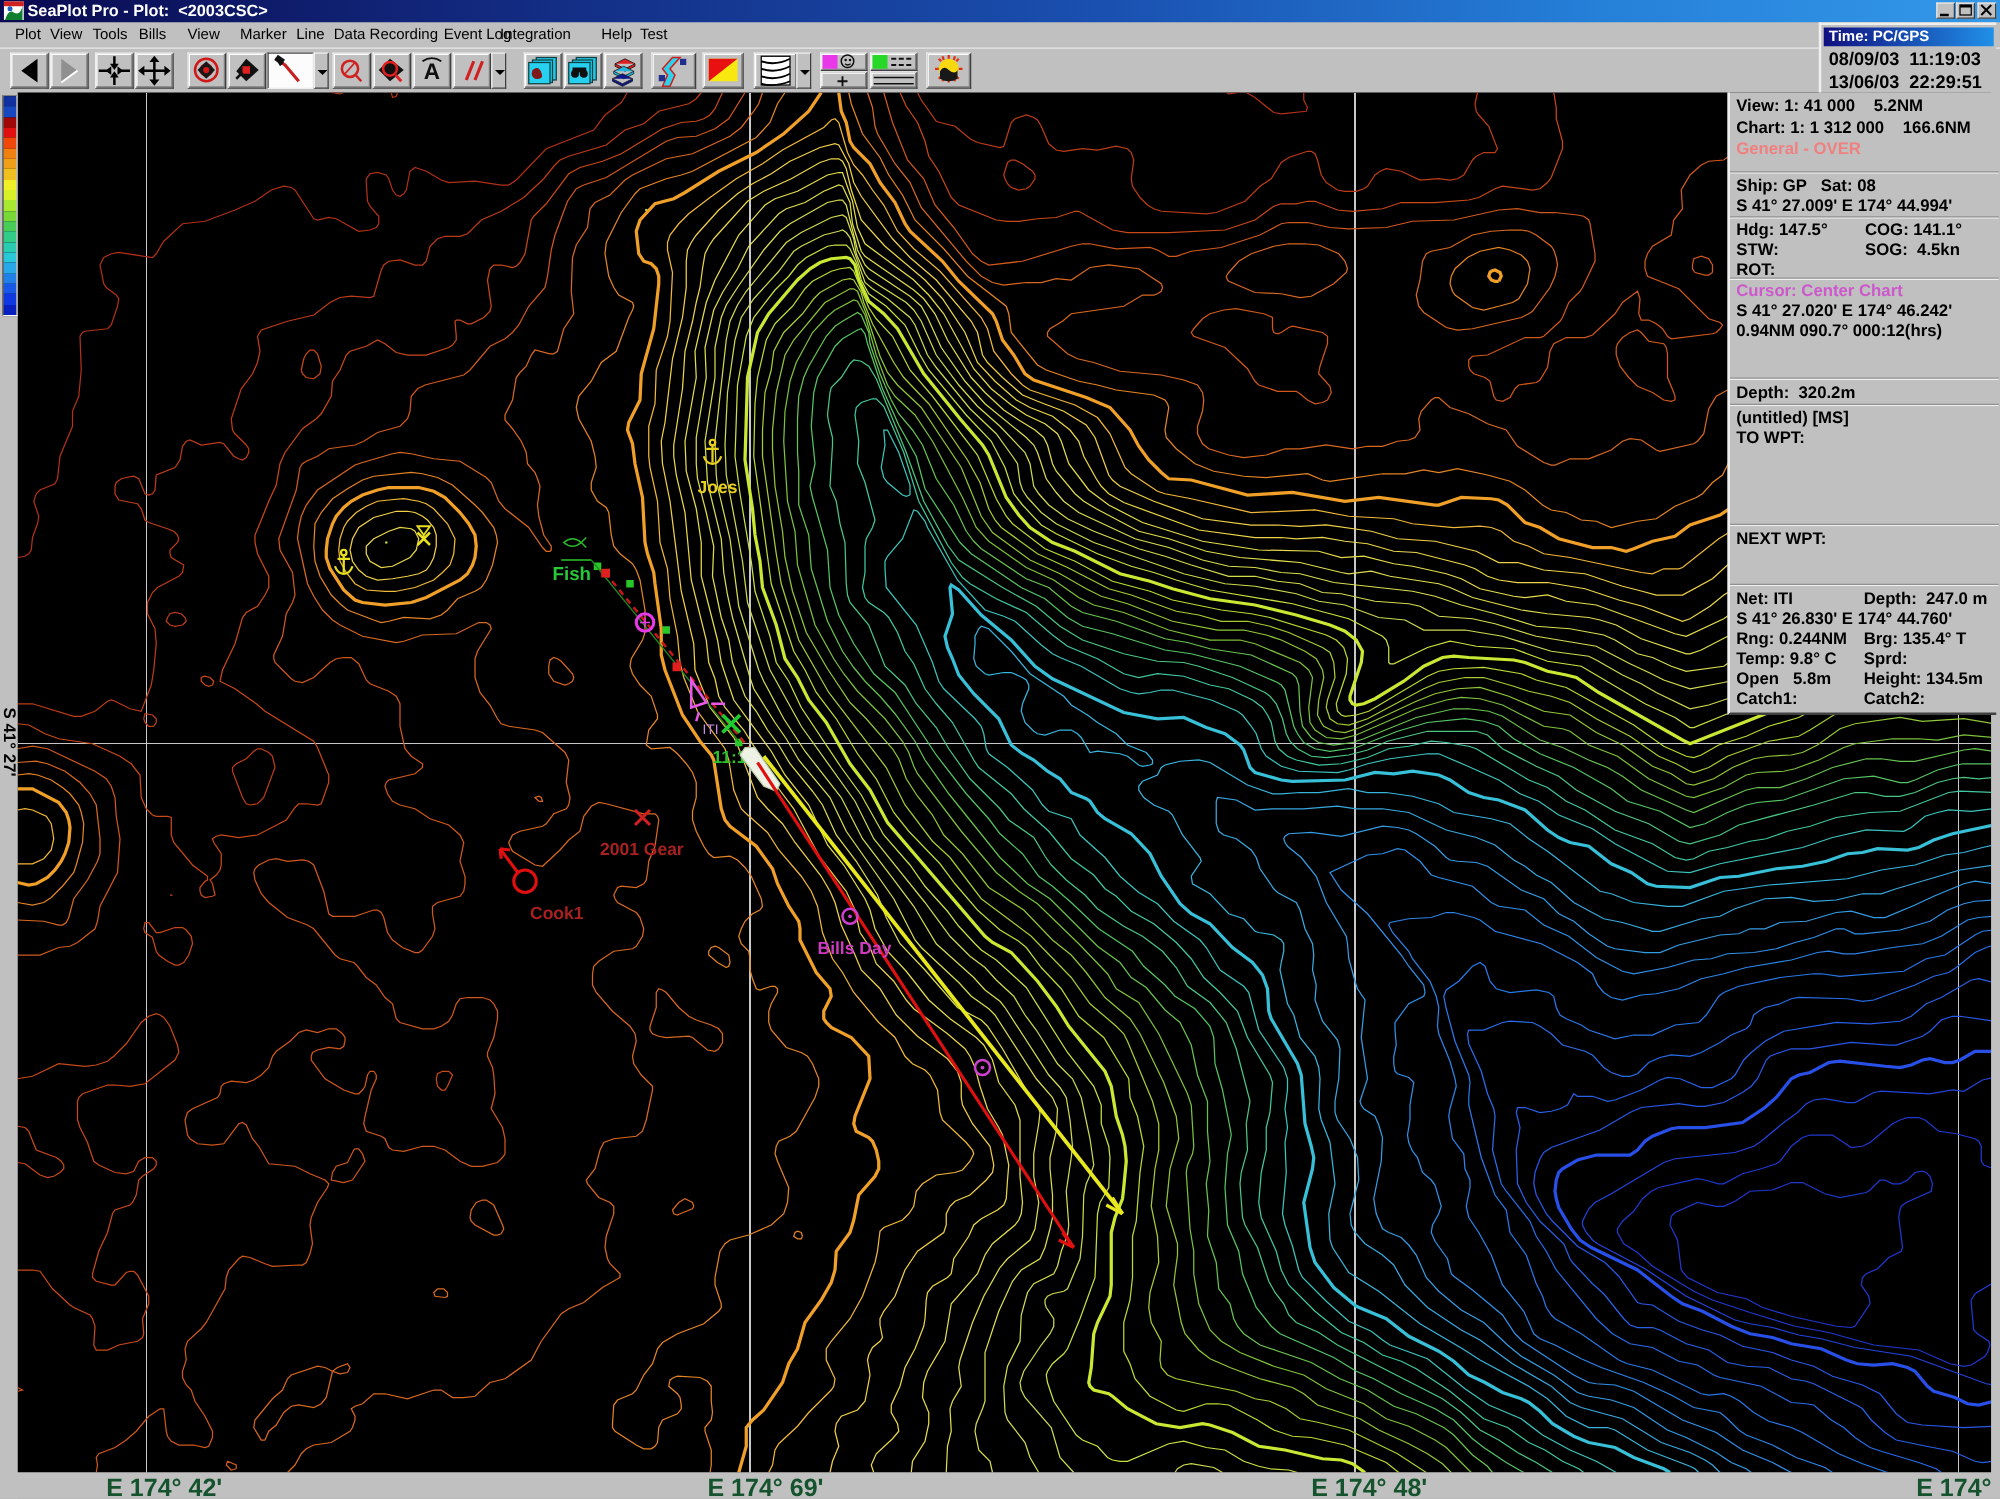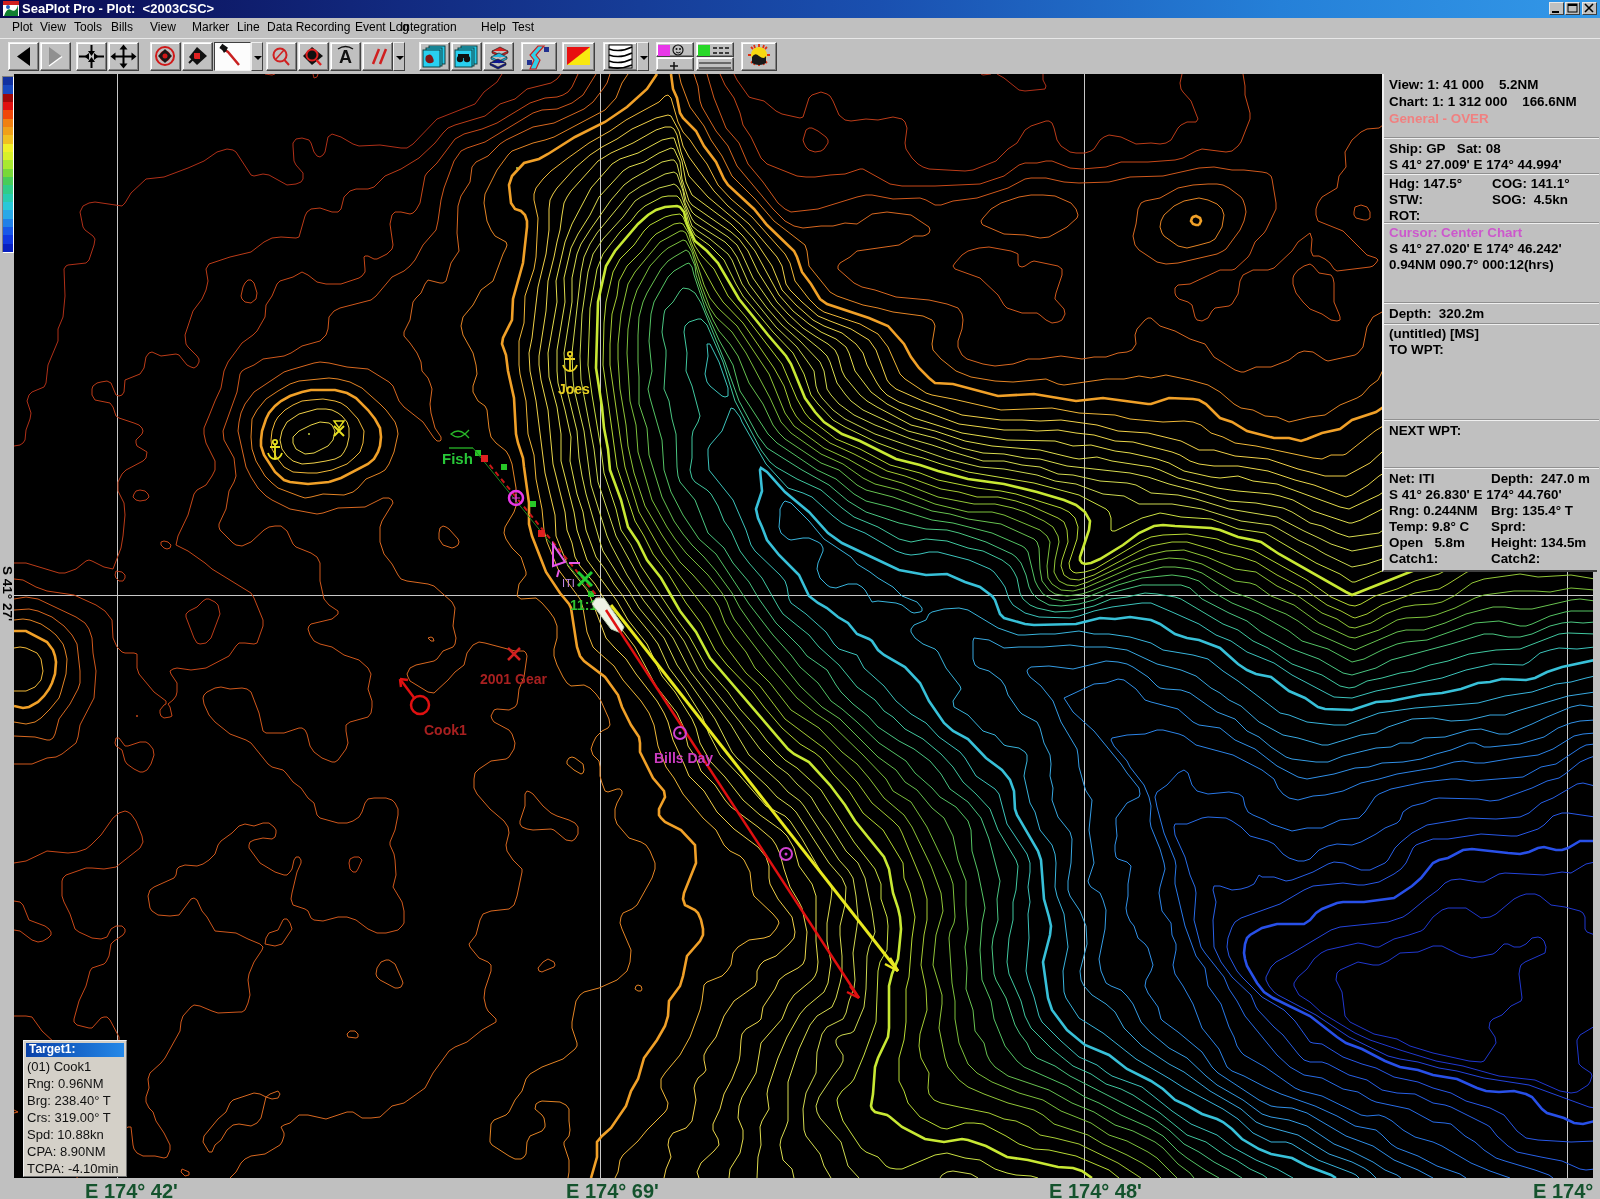--- a/index.html
+++ b/index.html
@@ -372,20 +372,25 @@
 </div>
 </div>
 <div id="slabel" class="abs">S 41° 27'</div>
 <div id="rightbar" class="abs"></div>
 <div id="bottombar" class="abs">
 <span class="elabel" style="left:85px">E 174° 42'</span>
 <span class="elabel" style="left:566px">E 174° 69'</span>
 <span class="elabel" style="left:1049px">E 174° 48'</span>
 <span class="elabel" style="left:1533px">E 174° 51'</span>
 </div>
+<div id="timebox" class="abs">
+<div id="timehead">Time: PC/GPS</div>
+<div class="trow" style="top:20px">08/09/03  11:19:03</div>
+<div class="trow" style="top:38px">13/06/03  22:29:51</div>
+</div>
 <div id="infopanel" class="abs">
 <div class="ln" style="top:3px">View: 1: 41 000&nbsp;&nbsp;&nbsp;&nbsp;5.2NM</div>
 <div class="ln" style="top:20px">Chart: 1: 1 312 000&nbsp;&nbsp;&nbsp;&nbsp;166.6NM</div>
 <div class="ln" style="top:37px;color:#f08080">General - OVER</div>
 <div class="sep" style="top:63px"></div>
 <div class="ln" style="top:67px">Ship: GP&nbsp;&nbsp;&nbsp;Sat: 08</div>
 <div class="ln" style="top:83px">S 41° 27.009' E 174° 44.994'</div>
 <div class="sep" style="top:99px"></div>
 <div class="ln" style="top:102px">Hdg: 147.5°</div>
 <div class="ln" style="top:102px;left:108px">COG: 141.1°</div>
@@ -409,22 +414,12 @@
 <div class="ln" style="top:413px">S 41° 26.830' E 174° 44.760'</div>
 <div class="ln" style="top:429px">Rng: 0.244NM</div>
 <div class="ln" style="top:429px;left:107px">Brg: 135.4° T</div>
 <div class="ln" style="top:445px">Temp: 9.8° C</div>
 <div class="ln" style="top:445px;left:107px">Sprd:</div>
 <div class="ln" style="top:461px">Open&nbsp;&nbsp;&nbsp;5.8m</div>
 <div class="ln" style="top:461px;left:107px">Height: 134.5m</div>
 <div class="ln" style="top:477px">Catch1:</div>
 <div class="ln" style="top:477px;left:107px">Catch2:</div>
 </div>
-<div id="targetbox" class="abs">
-<div id="targethead">Target1:</div>
-<div class="trw" style="top:18px">(01) Cook1</div>
-<div class="trw" style="top:35px">Rng: 0.96NM</div>
-<div class="trw" style="top:52px">Brg: 238.40° T</div>
-<div class="trw" style="top:69px">Crs: 319.00° T</div>
-<div class="trw" style="top:86px">Spd: 10.88kn</div>
-<div class="trw" style="top:103px">CPA: 8.90NM</div>
-<div class="trw" style="top:120px">TCPA: -4.10min</div>
-</div>
 </div>
 </body></html>

